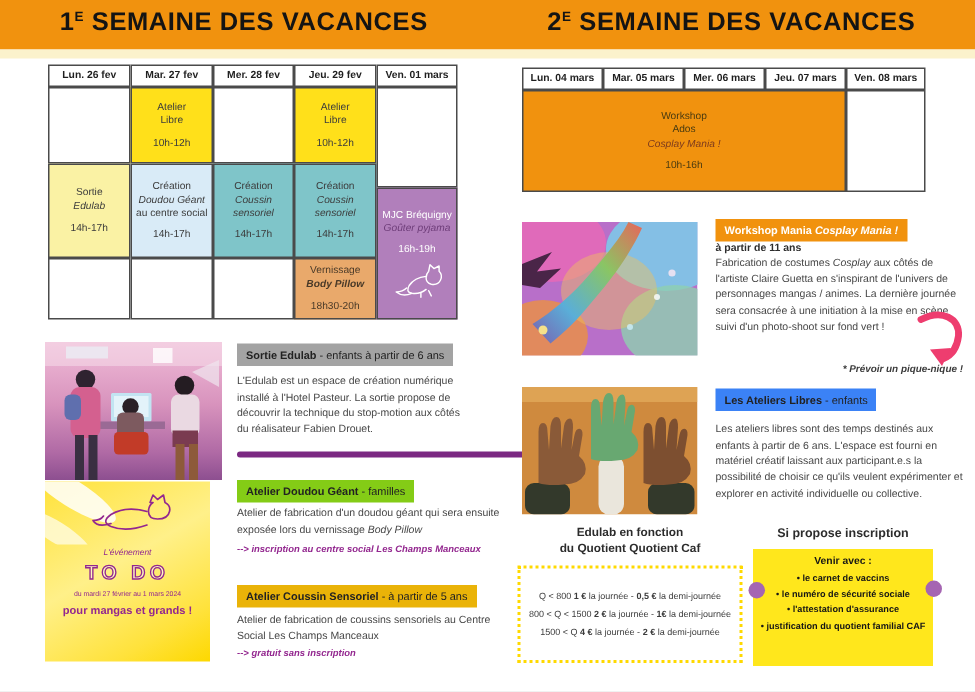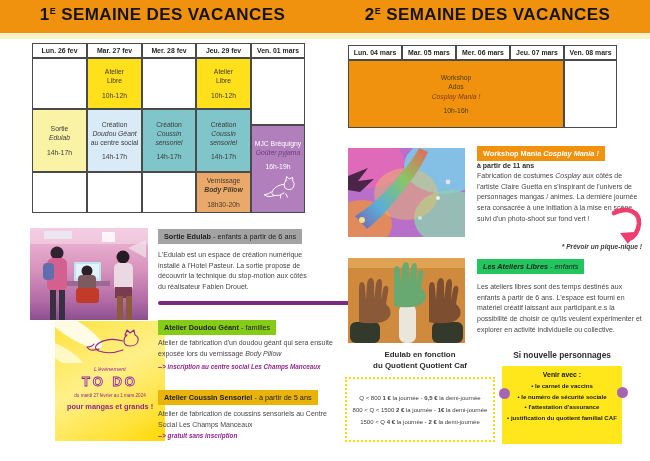--- a/index.html
+++ b/index.html
@@ -46,21 +46,21 @@
   .insc-title{position:absolute;left:500px;top:350px;width:124px;text-align:center;
               font-size:8.3px;font-weight:600;color:#2c2c2c;}
   .ybox{position:absolute;left:502px;top:366px;width:120px;height:78px;background:#FFE71C;
         box-sizing:border-box;padding:5px 1px;text-align:center;color:#161616;}
   .ybox .venir{font-size:6.9px;font-weight:bold;margin-bottom:4px;}
   .ybox .item{font-size:6.1px;font-weight:bold;margin-top:3.6px;white-space:nowrap;}
   .dot{position:absolute;width:11px;height:11px;border-radius:50%;background:#A565B2;}
   
   .flyer{position:absolute;left:30px;top:321px;width:110px;height:120px;overflow:hidden;
          background:linear-gradient(150deg,#FFE23B 0%,#FFF089 45%,#FFE23B 80%,#FDD800 100%);
-         text-align:center;margin-left:25px;}
+         text-align:center;}
   .flyer .ev{margin-top:3px;font-size:5.6px;font-style:italic;color:#93278F;}
   .flyer .td2{font-size:13px;font-weight:bold;color:#93278F;letter-spacing:1.2px;margin-top:1px;}
   .flyer .dates{font-size:4.6px;color:#93278F;margin-top:3px;}
   .flyer .tag{font-size:7.4px;font-weight:bold;color:#93278F;margin-top:4px;}
   .photo{position:absolute;display:block;}
 </style>
 </head>
 <body>
 
 <div class="page">
@@ -257,34 +257,34 @@
     </g>
     <rect x="51" y="46" width="17" height="39" rx="7" fill="#eae6dc"></rect>
     <g transform="translate(41,2)">
       <path d="M5,46 L5,24 L5,12 Q5,6 8,6 Q11,6 11,12 L12,24 L13,8 Q14,2 17,2 Q20,2 20,8 L20,23 L22,8 Q23,3 26,3 Q28,3 28,9 L27,24 L29,14 Q30,9 33,10 Q35,11 34,16 L32,28 Q38,33 36,40 Q32,47 22,47 Q11,48 5,46 Z" fill="#68a871"></path>
     </g>
     <g transform="translate(76,18)">
       <path d="M5,46 L5,24 L5,12 Q5,6 8,6 Q11,6 11,12 L12,24 L13,8 Q14,2 17,2 Q20,2 20,8 L20,23 L22,8 Q23,3 26,3 Q28,3 28,9 L27,24 L29,14 Q30,9 33,10 Q35,11 34,16 L32,28 Q38,33 36,40 Q32,47 22,47 Q11,48 5,46 Z" fill="#7d4f30"></path>
     </g>
   </svg>
 
-  <div class="lbl" style="left:477px;top:259px;background:#22c55e;font-style:italic;"><b>Les Ateliers Libres</b><span> - enfants</span></div>
+  <div class="lbl" style="left:477px;top:259px;background:#3b82f6;"><b>Les Ateliers Libres</b><span> - enfants</span></div>
   <div class="body" style="left:477px;top:282px;width:170px;">Les ateliers libres sont des temps destinés aux enfants à partir de 6 ans. L'espace est fourni en matériel créatif laissant aux participant.e.s la possibilité de choisir ce qu'ils veulent expérimenter et explorer en activité individuelle ou collective.</div>
 
   <div class="tarif-title">
     <div>Edulab en fonction</div>
     <div>du Quotient Quotient Caf</div>
   </div>
   <div class="dotted">
     <div><span>Q &lt; 800 </span><b>1 €</b><span> la journée - </span><b>0,5 €</b><span> la demi-journée</span></div>
     <div><span>800 &lt; Q &lt; 1500 </span><b>2 €</b><span> la journée - </span><b>1€</b><span> la demi-journée</span></div>
     <div><span>1500 &lt; Q </span><b>4 €</b><span> la journée - </span><b>2 €</b><span> la demi-journée</span></div>
   </div>
 
-  <div class="insc-title">Si nouvelle personnages</div>
+  <div class="insc-title">Si propose inscription</div>
   <div class="ybox">
     <div class="venir">Venir avec :</div>
     <div class="item">• le carnet de vaccins</div>
     <div class="item">• le numéro de sécurité sociale</div>
     <div class="item">• l'attestation d'assurance</div>
     <div class="item">• justification du quotient familial CAF</div>
   </div>
   <div class="dot" style="left:499px;top:388px;"></div>
   <div class="dot" style="left:617px;top:387px;"></div>
 

